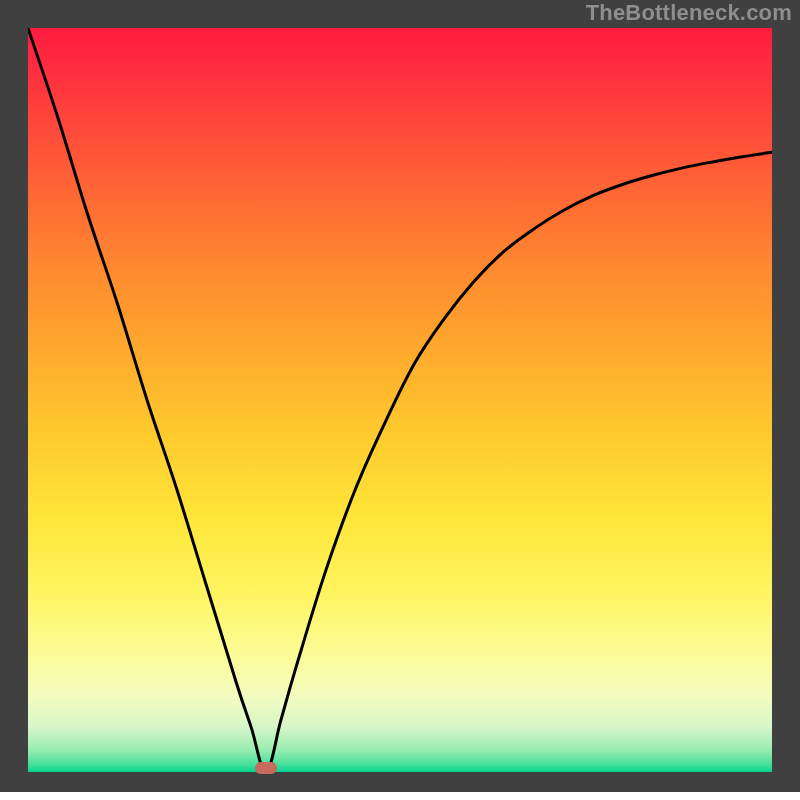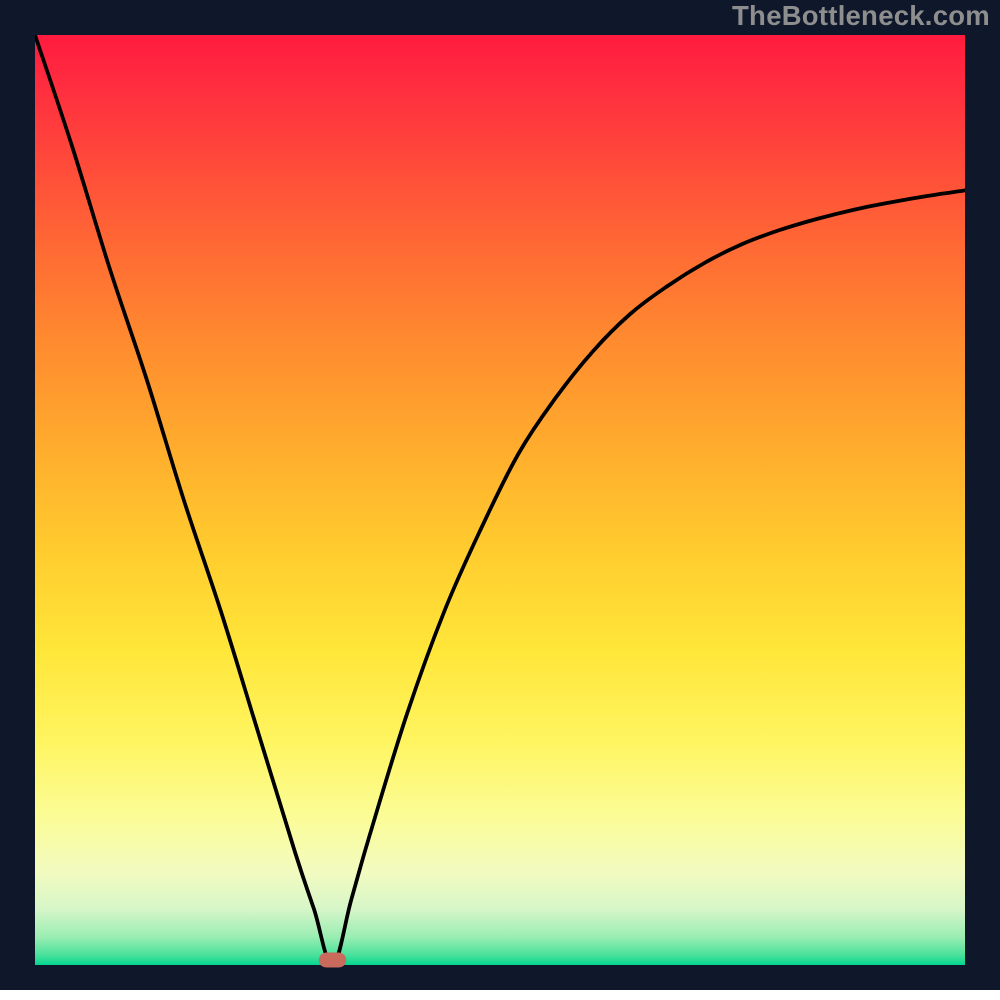--- a/index.html
+++ b/index.html
@@ -6,21 +6,21 @@
     margin: 0;
     padding: 0;
     width: 800px;
     height: 800px;
     overflow: hidden;
   }
   .container {
     position: relative;
     width: 800px;
     height: 792px;
-    background: #0f172a;
+    background: #404040;
   }
   .watermark {
     position: absolute;
     top: 0;
     right: 8px;
     font-family: Arial, Helvetica, sans-serif;
     font-size: 22px;
     font-weight: bold;
     color: #8e8e8e;
     letter-spacing: 0.2px;

